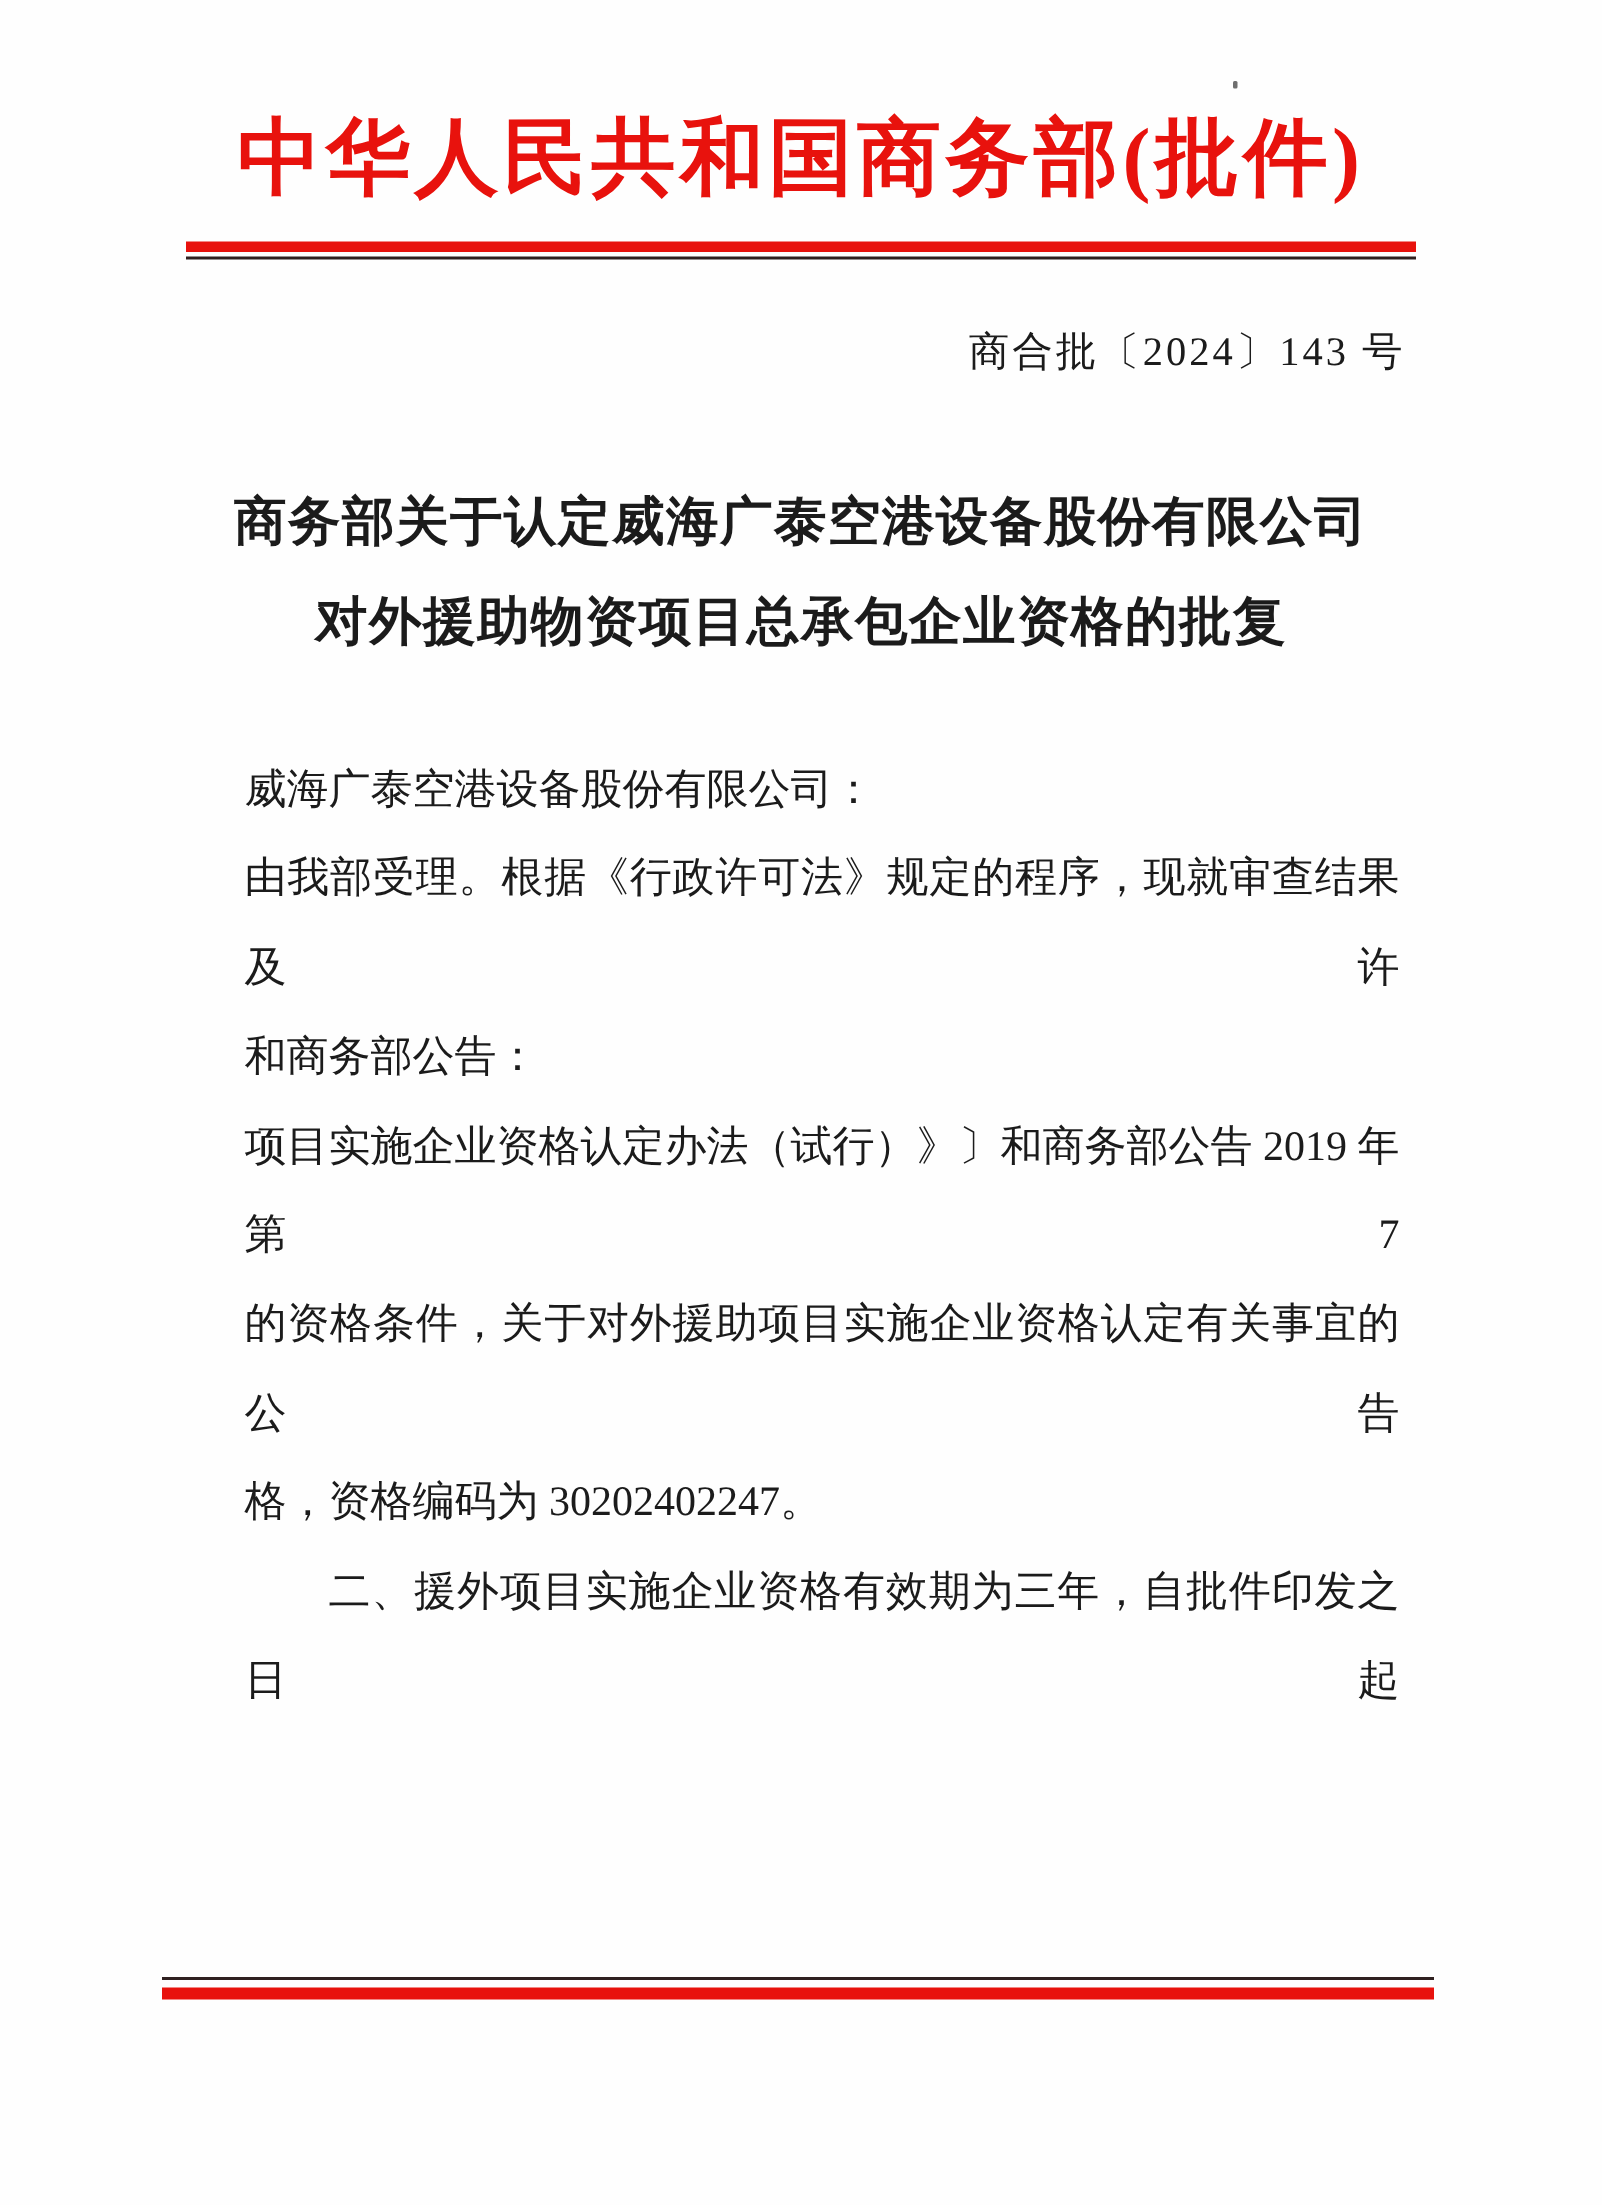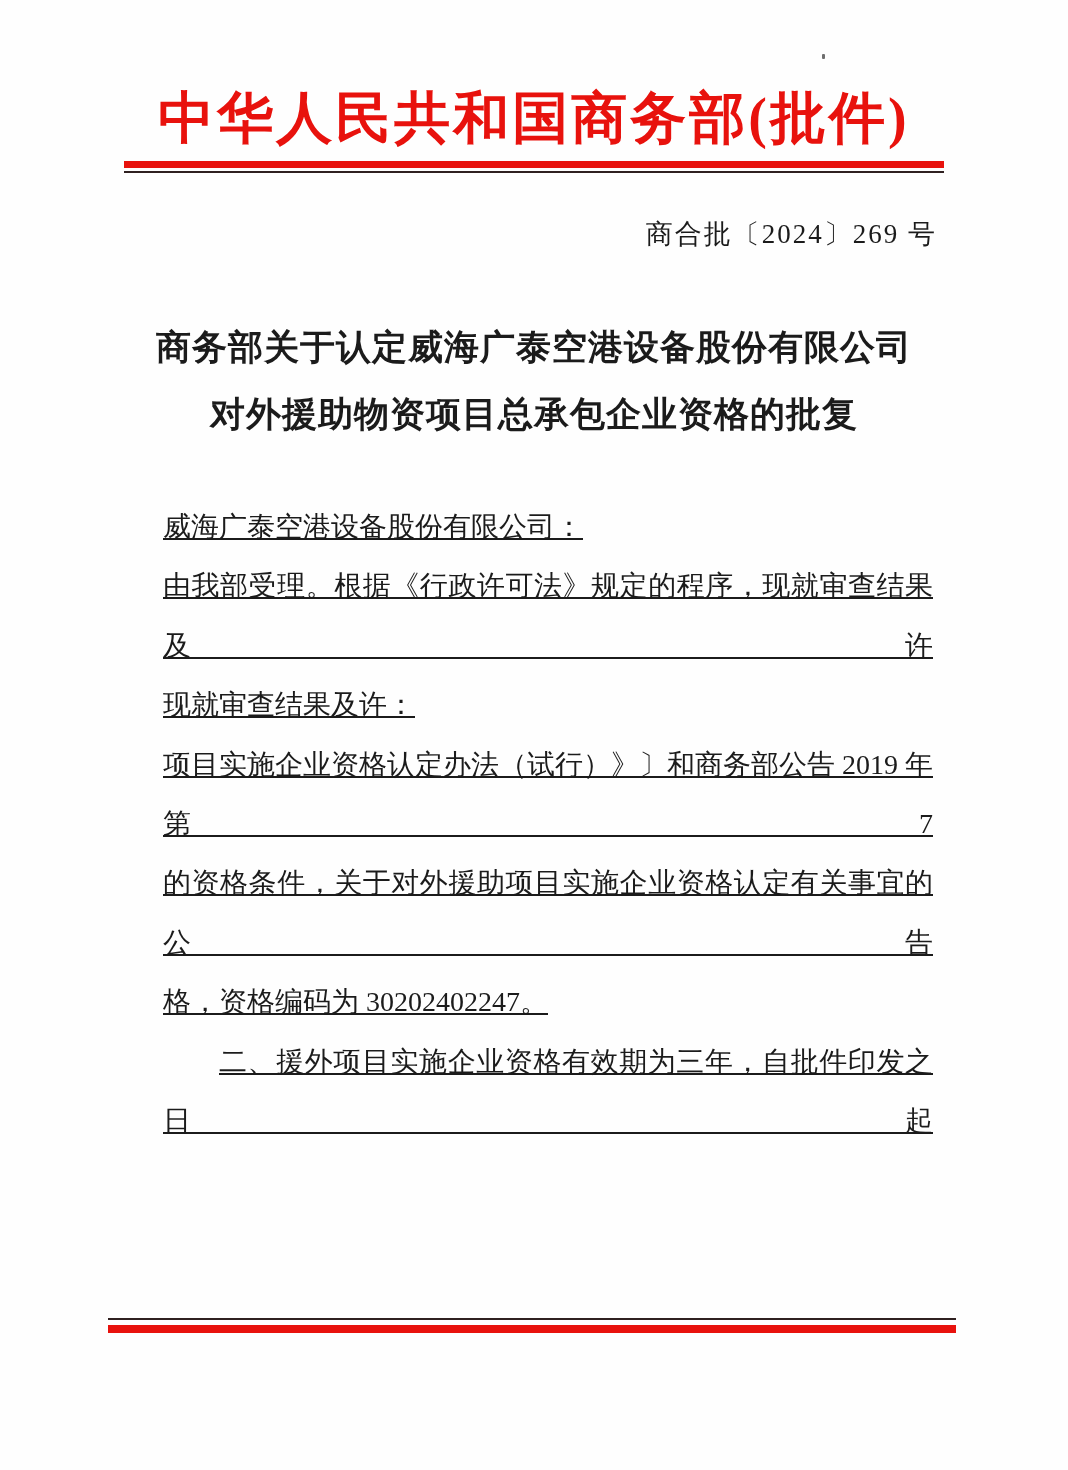--- a/index.html
+++ b/index.html
@@ -14,68 +14,68 @@
     background:#fefefe;
     font-family:"Liberation Serif","DejaVu Serif",serif;
     color:var(--ink);
     overflow:hidden;
   }
   .letterhead-title{
     position:absolute;top:68px;left:0;width:100%;
     text-align:center;
     color:var(--accent_red);
     font-size:56px;font-weight:bold;
-    letter-spacing:3px;white-space:nowrap;margin-top:13px;
+    letter-spacing:3px;white-space:nowrap;
   }
   .rule{position:absolute;}
   .rule-top-red{top:161px;left:124px;width:820px;height:7px;background:var(--accent_red);}
   .rule-top-dark{top:171px;left:124px;width:820px;height:2px;background:var(--rule_dark);}
   .doc-number{
     position:absolute;top:216px;right:131px;
     font-size:27px;letter-spacing:2px;white-space:nowrap;
   }
   .heading-line{
     position:absolute;left:0;width:100%;
     text-align:center;font-weight:bold;
     font-size:35px;letter-spacing:1px;white-space:nowrap;
   }
   .heading-line.l1{top:324px;}
   .heading-line.l2{top:391px;}
   .body-block{
     position:absolute;top:497px;left:163px;width:770px;
     font-size:28px;line-height:59.4px;
   }
-  .body-line{text-align:justify;text-decoration:underline;}
+  .body-line{text-align:justify;}
   .body-line.fill{text-align-last:justify;}
   .body-line.indent{text-indent:2em;}
   .rule-bottom-dark{top:1318px;left:108px;width:848px;height:2px;background:var(--rule_dark);}
   .rule-bottom-red{top:1325px;left:108px;width:848px;height:8px;background:var(--accent_red);}
   .speck{position:absolute;top:54px;left:822px;width:3px;height:5px;background:#6f6f6f;border-radius:1px;}
 </style>
 </head>
 <body>
 
 <div class="page">
 
   <div class="letterhead-title">中华人民共和国商务部(批件)</div>
 
   <div class="rule rule-top-red"></div>
   <div class="rule rule-top-dark"></div>
 
   <div class="speck"></div>
 
-  <div class="doc-number">商合批〔2024〕269 号</div>
+  <div class="doc-number">商合批〔2024〕143 号</div>
 
   <div class="heading-line l1">商务部关于认定威海广泰空港设备股份有限公司</div>
   <div class="heading-line l2">对外援助物资项目总承包企业资格的批复</div>
 
   <div class="body-block">
     <div class="body-line">威海广泰空港设备股份有限公司：</div>
     <div class="body-line fill">由我部受理。根据《行政许可法》规定的程序，现就审查结果及许</div>
-    <div class="body-line">现就审查结果及许：</div>
+    <div class="body-line">和商务部公告：</div>
     <div class="body-line fill">项目实施企业资格认定办法（试行）》〕和商务部公告 2019 年第 7</div>
     <div class="body-line fill">的资格条件，关于对外援助项目实施企业资格认定有关事宜的公告</div>
     <div class="body-line">格，资格编码为 30202402247。</div>
     <div class="body-line indent fill">二、援外项目实施企业资格有效期为三年，自批件印发之日起</div>
 
   </div>
 
   <div class="rule rule-bottom-dark"></div>
   <div class="rule rule-bottom-red"></div>
 

